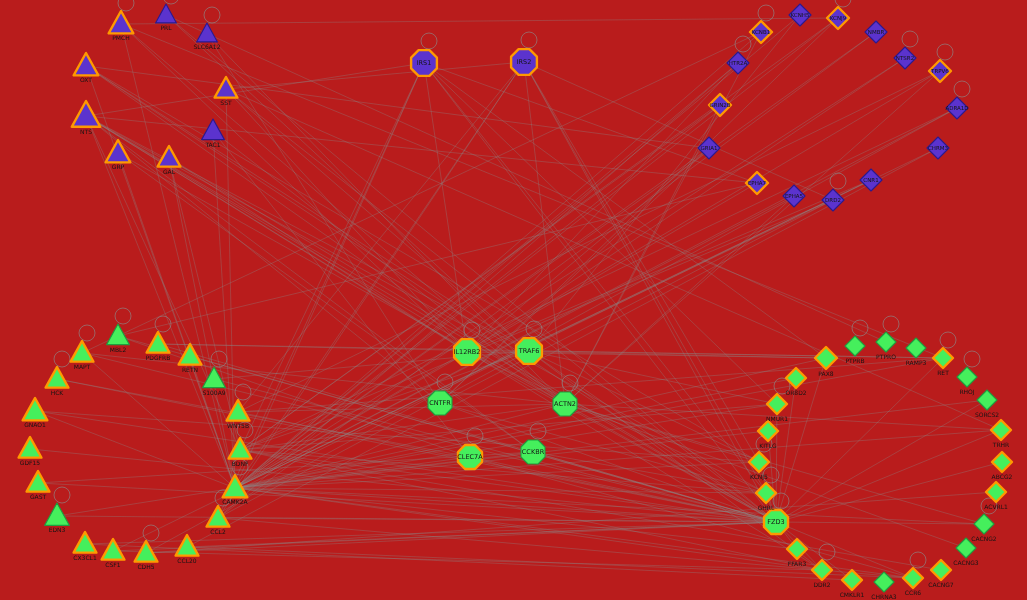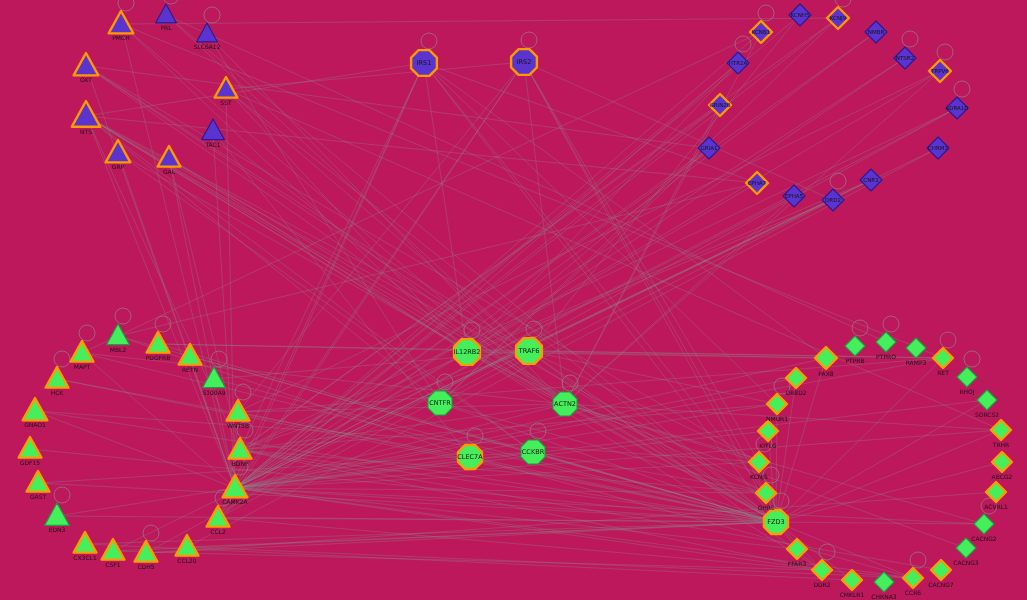--- a/index.html
+++ b/index.html
@@ -1,16 +1,16 @@
 <!DOCTYPE html>
 <html><head>
 <meta charset="utf-8">
 <style>
   html,body{margin:0;padding:0;background:#ffffff;}
-  .stage{position:relative;width:1027px;height:600px;background:#be185d;overflow:hidden;
+  .stage{position:relative;width:1027px;height:600px;background:#b91c1c;overflow:hidden;
          font-family:"DejaVu Sans", sans-serif;}
   svg{display:block;}
   text{font-family:"DejaVu Sans", sans-serif; pointer-events:none;}
 </style>
 </head>
 <body>
 
 <div class="stage">
   <svg id="net" width="1027" height="600" viewBox="0 0 1027 600">
       <g>

